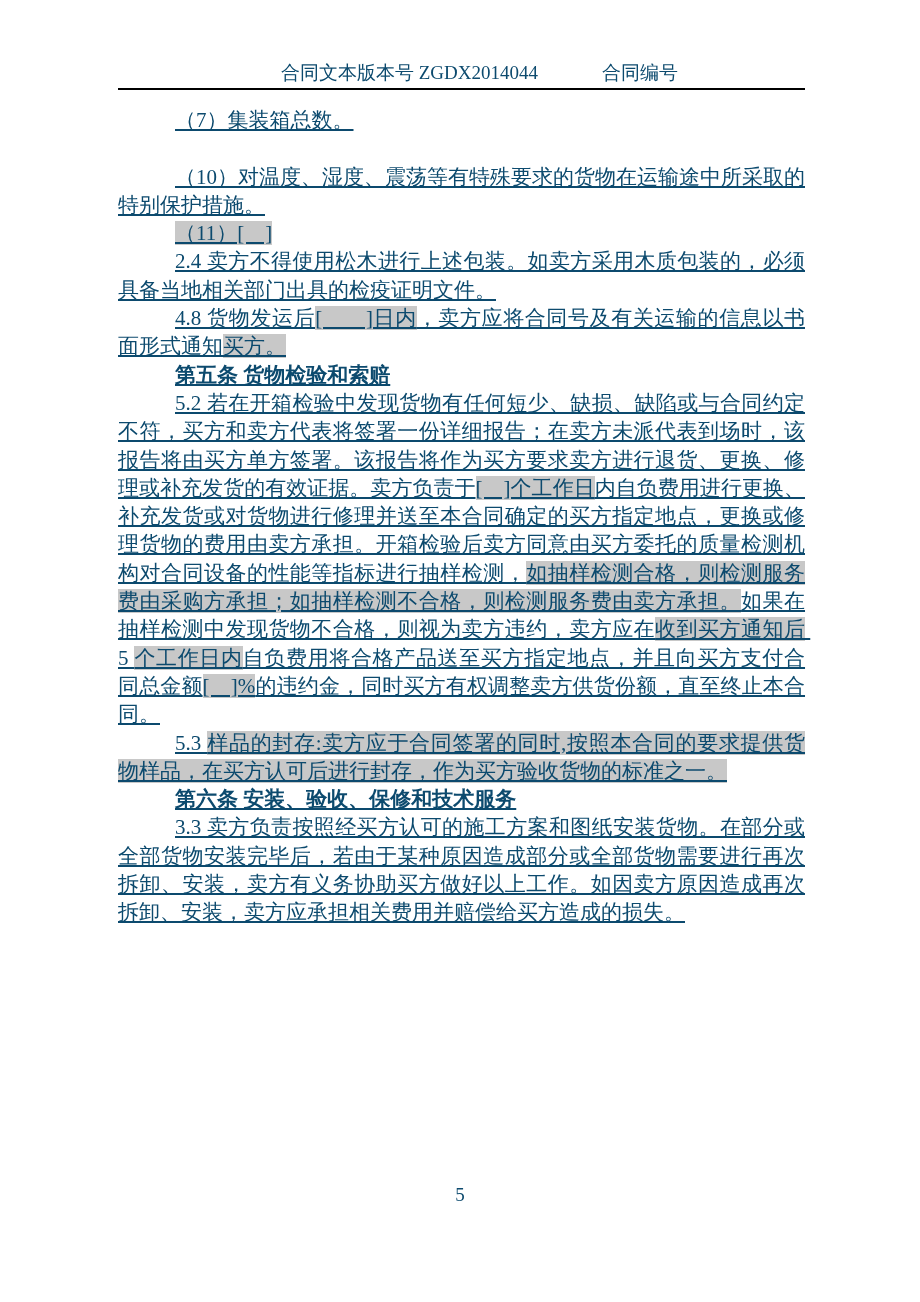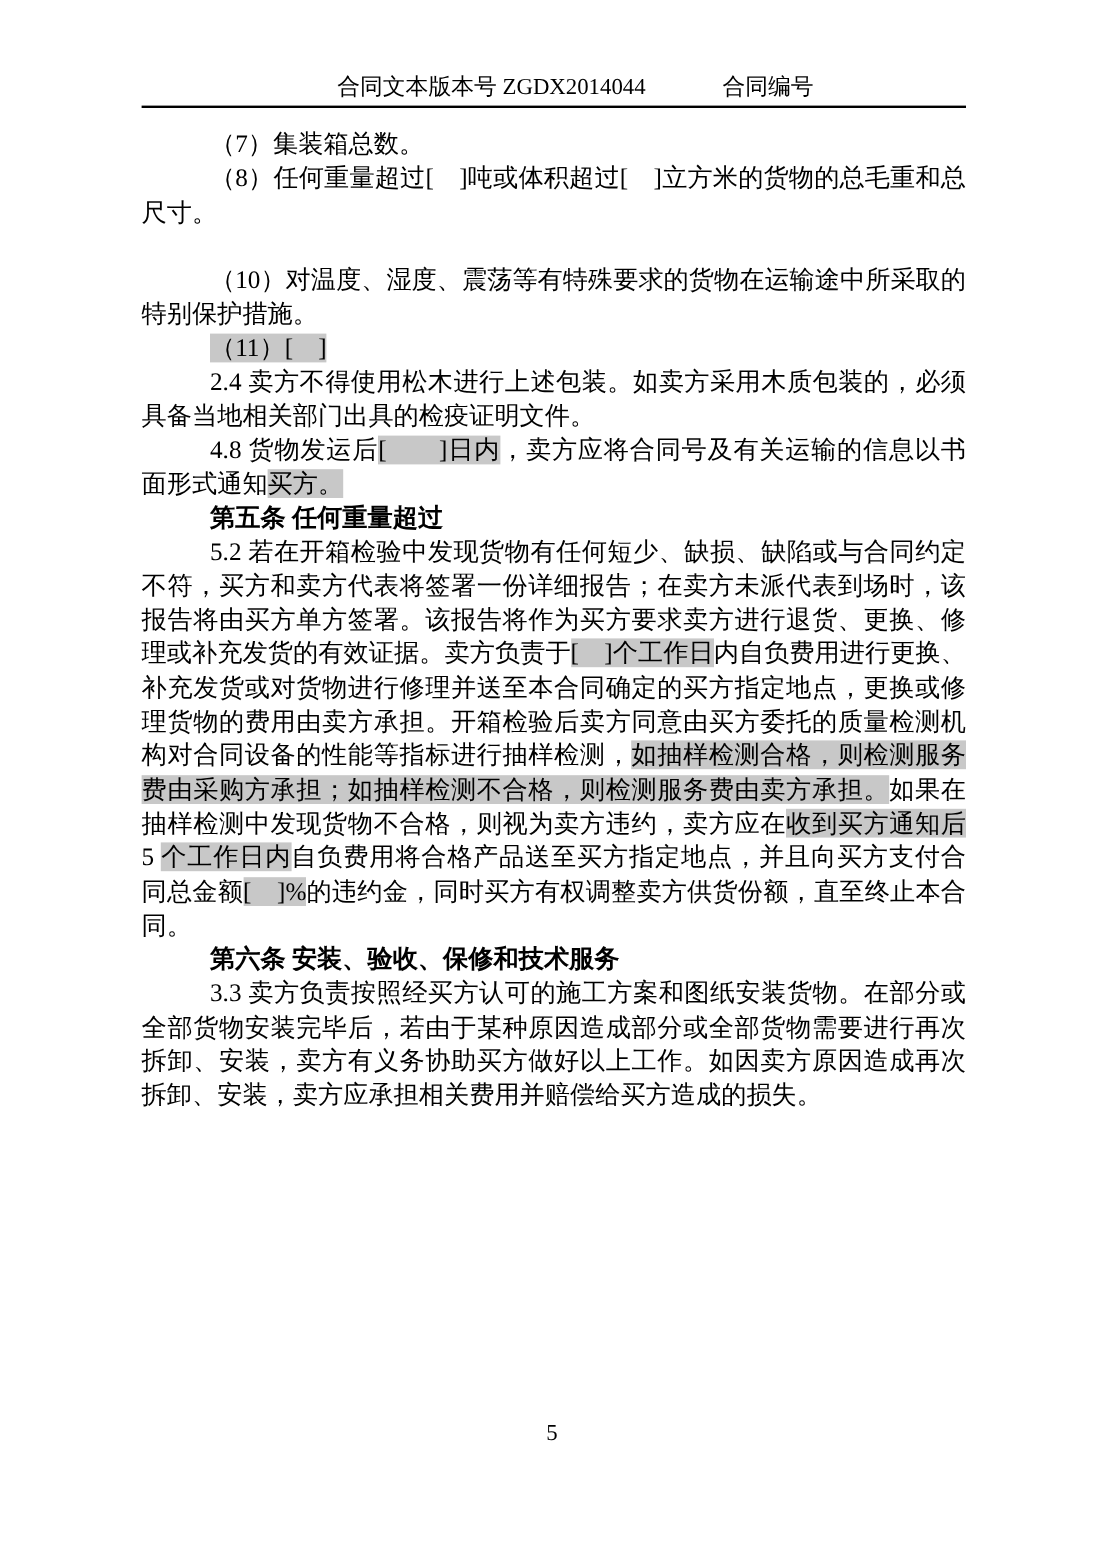--- a/index.html
+++ b/index.html
@@ -1,40 +1,40 @@
 <!DOCTYPE html>
 <html><head>
 <meta charset="utf-8">
 <style>
   * { margin:0; padding:0; box-sizing:border-box; }
   html, body { background:#ffffff; }
   .page {
     position:relative;
     width:868px; height:1302px;
     background:#ffffff;
-    color:#000000;
+    color:#0c4a6e;
     font-family:"Liberation Serif","DejaVu Serif",serif;
     overflow:hidden;
   }
   .header {
     position:absolute; top:60px; left:118px; width:687px; height:26px;
     font-size:19px; line-height:26px;
   }
   .header .version-label { position:absolute; left:163px; white-space:nowrap; }
   .header .contract-no-label { position:absolute; left:484px; white-space:nowrap; }
   .header-rule {
     position:absolute; top:88px; left:118px; width:687px; height:0;
     border-top:2px solid #000000;
   }
   .content {
     position:absolute; top:106px; left:118px; width:687px;
     font-size:21px; line-height:28.3px;
     text-align:justify;
   }
-  .para { text-indent:57px; white-space:pre-wrap; }
+  .para { text-indent:57px; white-space:pre-wrap;text-decoration:underline; }
   .para.heading { font-weight:bold; }
   .para.spacer { height:28.3px; }
   .hl { background:#c8c8c8; }
   .footer {
     position:absolute; top:1182px; left:0; width:920px;
     text-align:center; font-size:19px; line-height:26px;
   }
 </style>
 </head>
 <body>
@@ -44,28 +44,28 @@
   <div class="header">
     <span class="version-label">合同文本版本号 ZGDX2014044</span>
     <span class="contract-no-label">合同编号</span>
   </div>
 
   <div class="header-rule"></div>
 
   <div class="content">
 
   <p class="para normal"><span>（7）集装箱总数。</span></p>
-      <p class="para normal"><span>（8）任何重量超过[　]吨或体积超过[　]立方米的货物的总毛重和总尺寸。</span></p>
       <p class="para spacer"></p>
       <p class="para normal"><span>（10）对温度、湿度、震荡等有特殊要求的货物在运输途中所采取的特别保护措施。</span></p>
       <p class="para normal"><span class="hl">（11）[　]</span></p>
       <p class="para normal"><span>2.4 卖方不得使用松木进行上述包装。如卖方采用木质包装的，必须具备当地相关部门出具的检疫证明文件。</span></p>
       <p class="para normal"><span>4.8 货物发运后</span><span class="hl">[　　]日内</span><span>，卖方应将合同号及有关运输的信息以书面形式通知</span><span class="hl">买方。</span></p>
-      <p class="para heading"><span>第五条 任何重量超过</span></p>
+      <p class="para heading"><span>第五条 货物检验和索赔</span></p>
       <p class="para normal"><span>5.2 若在开箱检验中发现货物有任何短少、缺损、缺陷或与合同约定不符，买方和卖方代表将签署一份详细报告；在卖方未派代表到场时，该报告将由买方单方签署。该报告将作为买方要求卖方进行退货、更换、修理或补充发货的有效证据。卖方负责于</span><span class="hl">[　]个工作日</span><span>内自负费用进行更换、补充发货或对货物进行修理并送至本合同确定的买方指定地点，更换或修理货物的费用由卖方承担。开箱检验后卖方同意由买方委托的质量检测机构对合同设备的性能等指标进行抽样检测，</span><span class="hl">如抽样检测合格，则检测服务费由采购方承担；如抽样检测不合格，则检测服务费由卖方承担。</span><span>如果在抽样检测中发现货物不合格，则视为卖方违约，卖方应在</span><span class="hl">收到买方通知后</span><span> 5 </span><span class="hl">个工作日内</span><span>自负费用将合格产品送至买方指定地点，并且向买方支付合同总金额</span><span class="hl">[　]%</span><span>的违约金，同时买方有权调整卖方供货份额，直至终止本合同。</span></p>
+      <p class="para normal"><span>5.3 </span><span class="hl">样品的封存:卖方应于合同签署的同时,按照本合同的要求提供货物样品，在买方认可后进行封存，作为买方验收货物的标准之一。</span></p>
       <p class="para heading"><span>第六条 安装、验收、保修和技术服务</span></p>
       <p class="para normal"><span>3.3 卖方负责按照经买方认可的施工方案和图纸安装货物。在部分或全部货物安装完毕后，若由于某种原因造成部分或全部货物需要进行再次拆卸、安装，卖方有义务协助买方做好以上工作。如因卖方原因造成再次拆卸、安装，卖方应承担相关费用并赔偿给买方造成的损失。</span></p>
     </div>
 
   <div class="footer">
     <span>5</span>
   </div>
 
 </div>
 

